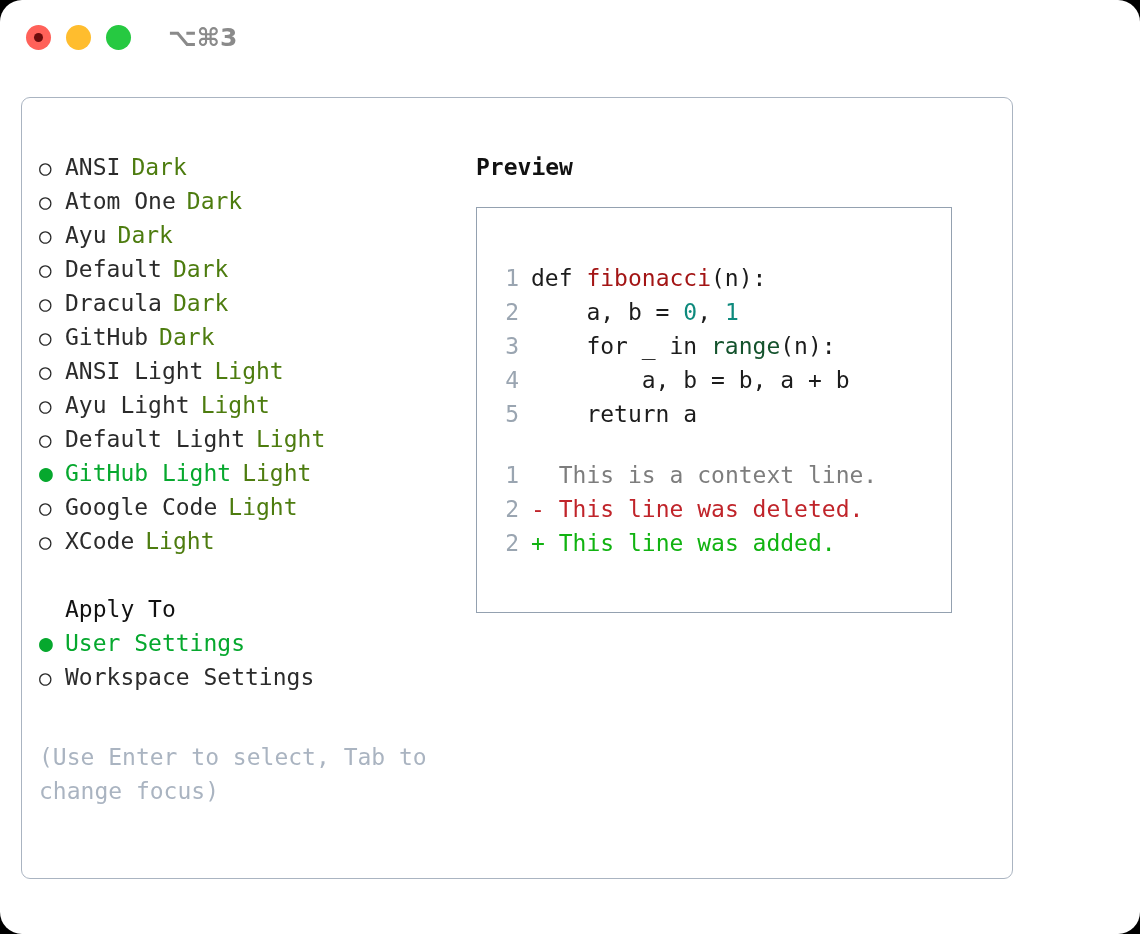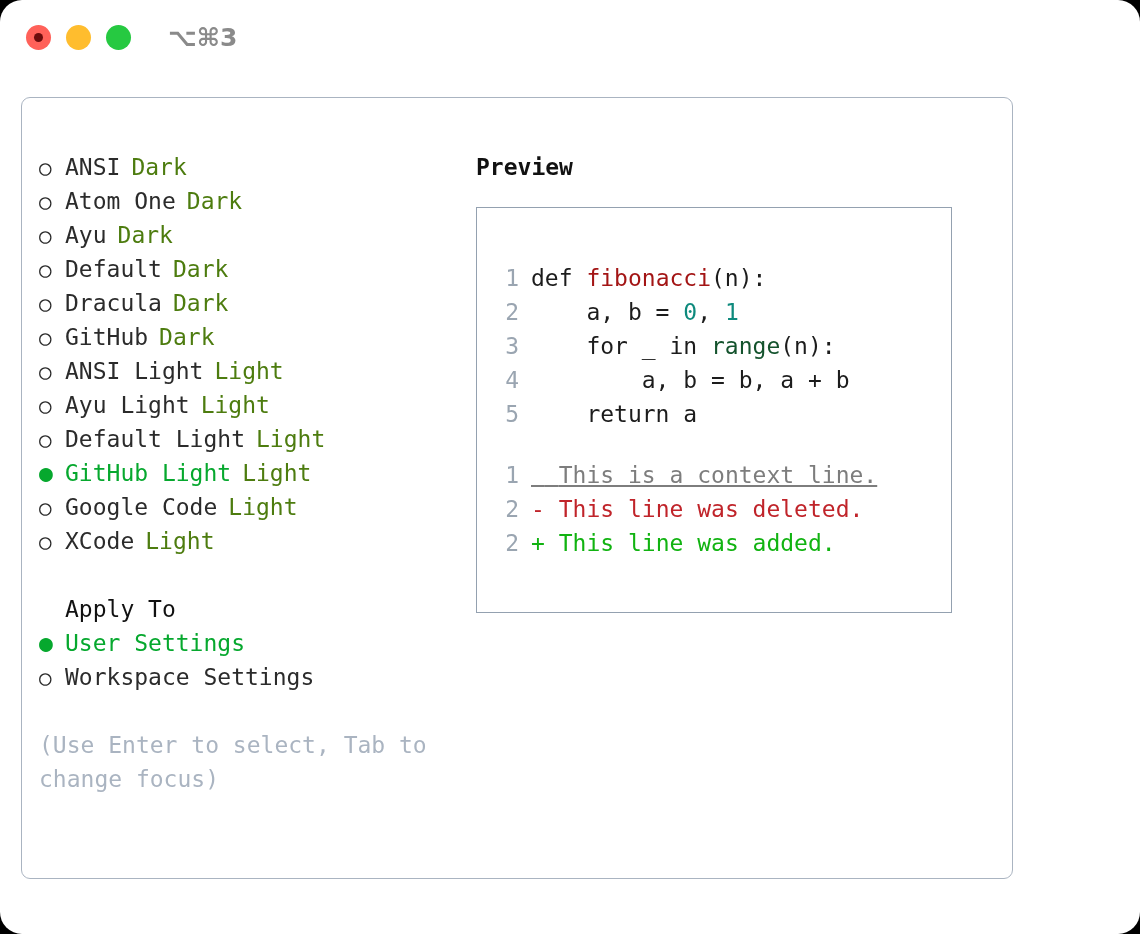--- a/index.html
+++ b/index.html
@@ -135,21 +135,21 @@
 
   .subheader {
     font-size: 23px;
     color: #111111;
     line-height: 34px;
     padding-left: 26px;
     white-space: pre;
   }
 
   .hint {
-    margin-top: 34px;
+    margin-top: 46px;
     font-size: 23px;
     line-height: 34px;
     color: #aab4c1;
     width: 420px;
     white-space: pre-wrap;
   }
 
   
   .right-col {
     position: absolute;
@@ -188,21 +188,21 @@
     color: #9aa5b1;
     margin-right: 12px;
   }
   .code-text { color: #1c1c1c; margin-top: 7px; }
   .tok-fn    { color: #a31515; }
   .tok-num   { color: #0e8a7d; }
   .tok-call  { color: #14532d; }
 
   .blank-line { height: 34px; }
 
-  .diff-ctx  { color: #7d7d7d; text-decoration: underline; }
+  .diff-ctx  { color: #7d7d7d; }
   .diff-del  { color: #c0242a; }
   .diff-add  { color: #11b311; }
 </style>
 </head>
 <body>
 
 <div class="window">
 
   <div class="titlebar">
     <div class="dots">

